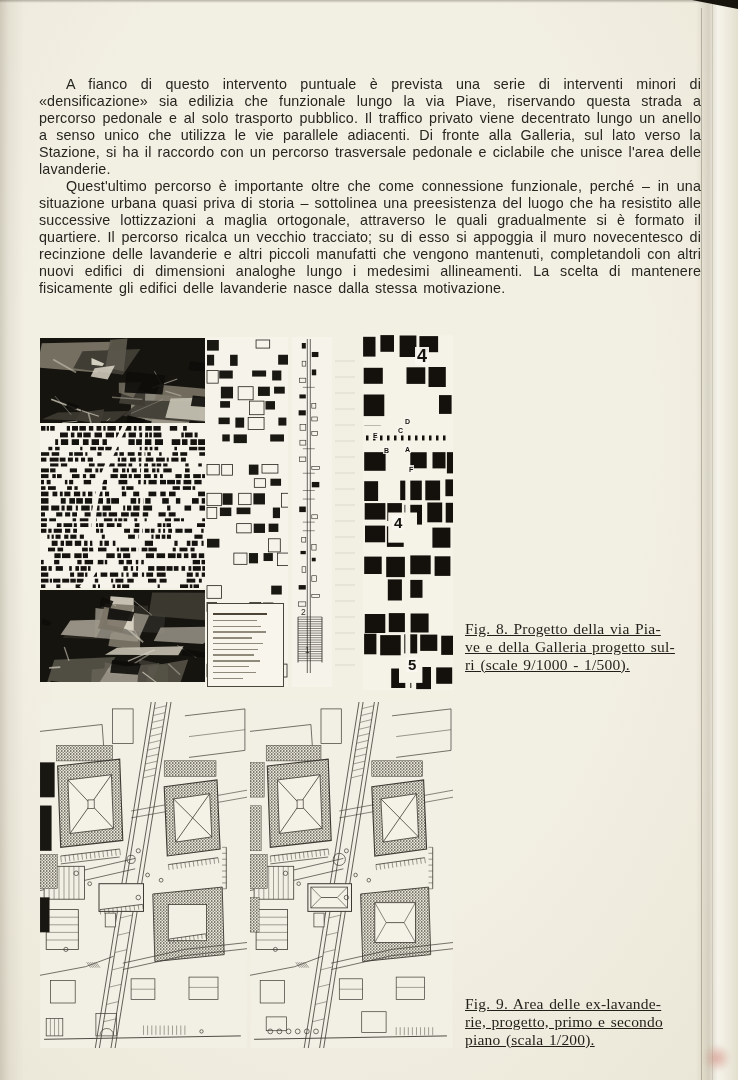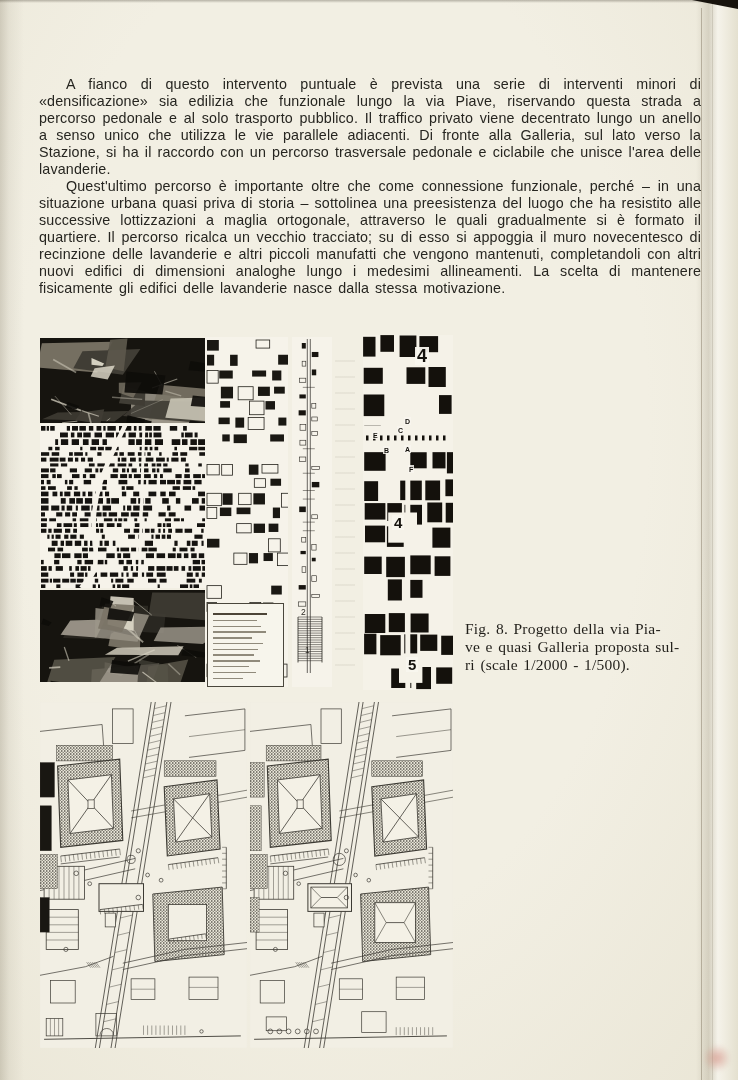--- a/index.html
+++ b/index.html
@@ -23,21 +23,21 @@
   .textblock{position:absolute;left:39px;top:76px;width:662px;}
   .textblock p{margin:0;font-size:14.3px;line-height:17px;letter-spacing:.15px;word-spacing:1.8px;
           color:#262520;text-align:justify;text-indent:27px;}
   
   .fig8{position:absolute;left:40px;top:335px;width:415px;height:357px;}
   .fig9{position:absolute;left:40px;top:700px;width:415px;height:350px;}
   .panel{position:absolute;}
   .panel svg{display:block;}
   .caption{position:absolute;width:240px;font-family:"Liberation Serif", serif;
           font-size:15.5px;line-height:17.8px;color:#211f1a;letter-spacing:.2px;word-spacing:1.5px;}
-  .caption .cl{display:block;}
+  .caption .cl{display:block;text-decoration:underline;}
   .cap8{left:465px;top:620px;}
   .cap9{left:465px;top:995px;}
   
   .num{position:absolute;font-family:"Liberation Sans",sans-serif;font-weight:bold;color:#14120d;
        background:rgba(248,246,238,.95);padding:0 2px;line-height:1;}
   .n-top{left:52px;top:12px;font-size:18px;}
   .n-mid{left:29px;top:180px;font-size:15px;}
   .n-bot{left:43px;top:322px;font-size:15px;}
   .ltr{position:absolute;font-family:"Liberation Sans",sans-serif;font-weight:bold;font-size:7px;line-height:7px;
        color:#14120d;background:rgba(248,246,238,.85);padding:.5px 1px;}
@@ -772,22 +772,22 @@
       <span class="ltr" style="left:41px;top:110px">A</span>
       <span class="ltr" style="left:20px;top:111px">B</span>
       <span class="ltr" style="left:45px;top:130px">F</span>
     </div>
   </div>
 
   <div class="gap-marks"></div>
 
   <div class="caption cap8">
     <span class="cl">Fig. 8. Progetto della via Pia-</span>
-    <span class="cl">ve e quasi Galleria proposta sul-</span>
-    <span class="cl">ri (scale 1/2000 - 1/500).</span>
+    <span class="cl">ve e della Galleria progetto sul-</span>
+    <span class="cl">ri (scale 9/1000 - 1/500).</span>
   </div>
 
   <div class="fig9">
     <div class="panel" style="left:0;top:2px">
       <svg id="plan-1" width="207" height="346">
           <defs>
             <pattern id="stp1" width="3" height="3" patternUnits="userSpaceOnUse">
               <rect width="3" height="3" fill="#e9e6d9"></rect>
               <circle cx="0.8" cy="0.9" r="0.75" fill="#23211b"></circle>
               <circle cx="2.2" cy="2.3" r="0.55" fill="#3a372e"></circle>
@@ -1123,19 +1123,24 @@
           <line x1="162.4" y1="325.2" x2="162.4" y2="333.2" stroke="#3c3a33" stroke-width="0.45"></line>
           <line x1="166.5" y1="325.2" x2="166.5" y2="333.2" stroke="#3c3a33" stroke-width="0.45"></line>
           <line x1="170.5" y1="325.2" x2="170.5" y2="333.2" stroke="#3c3a33" stroke-width="0.45"></line>
           <line x1="174.6" y1="325.2" x2="174.6" y2="333.2" stroke="#3c3a33" stroke-width="0.45"></line>
           <line x1="178.6" y1="325.2" x2="178.6" y2="333.2" stroke="#3c3a33" stroke-width="0.45"></line>
           <line x1="182.7" y1="325.2" x2="182.7" y2="333.2" stroke="#3c3a33" stroke-width="0.45"></line>
         </svg>
     </div>
   </div>
 
+  <div class="caption cap9">
+    <span class="cl">Fig. 9. Area delle ex-lavande-</span>
+    <span class="cl">rie, progetto, primo e secondo</span>
+    <span class="cl">piano (scala 1/200).</span>
+  </div>
 
   <div class="edge-right"></div>
   <div class="edge-crease"></div>
   <div class="edge-crease2"></div>
   <div class="corner-wedge"></div>
   <div class="stain"></div>
 </div>
 
 </body></html>

